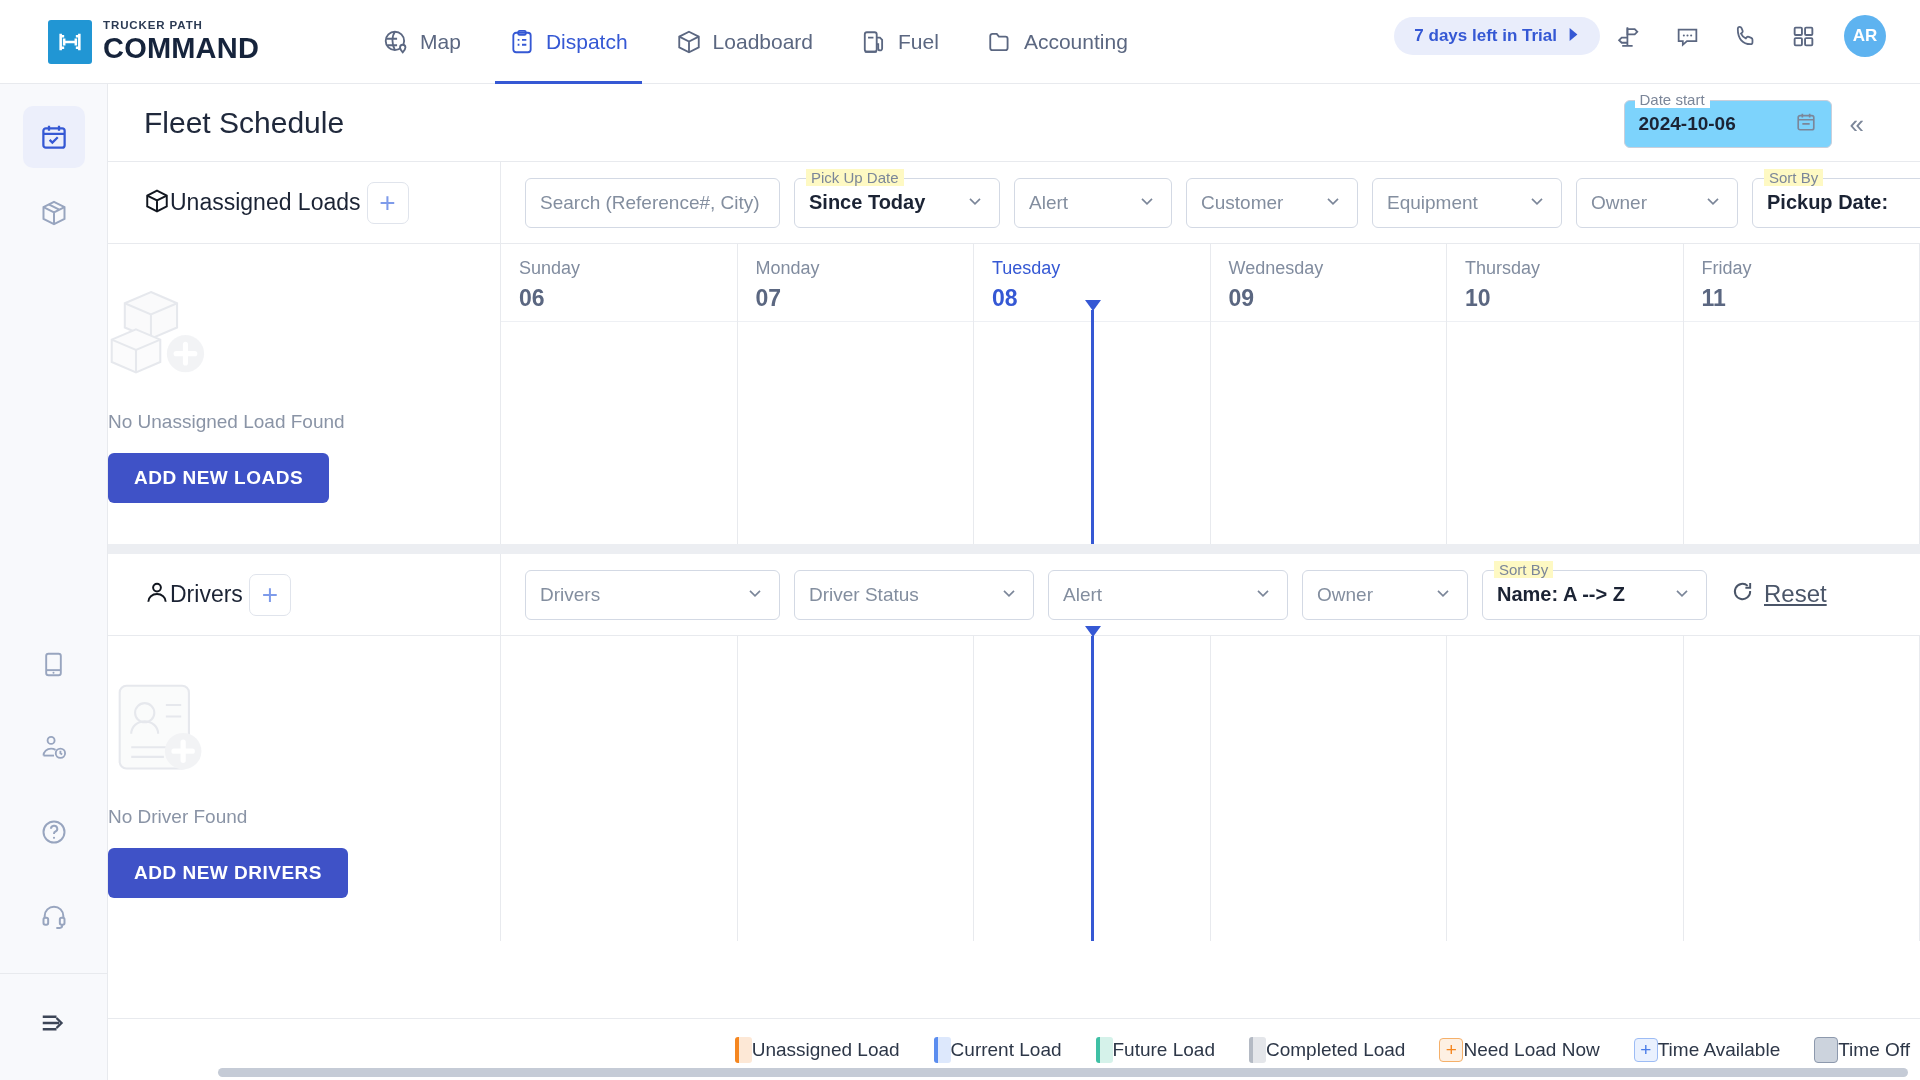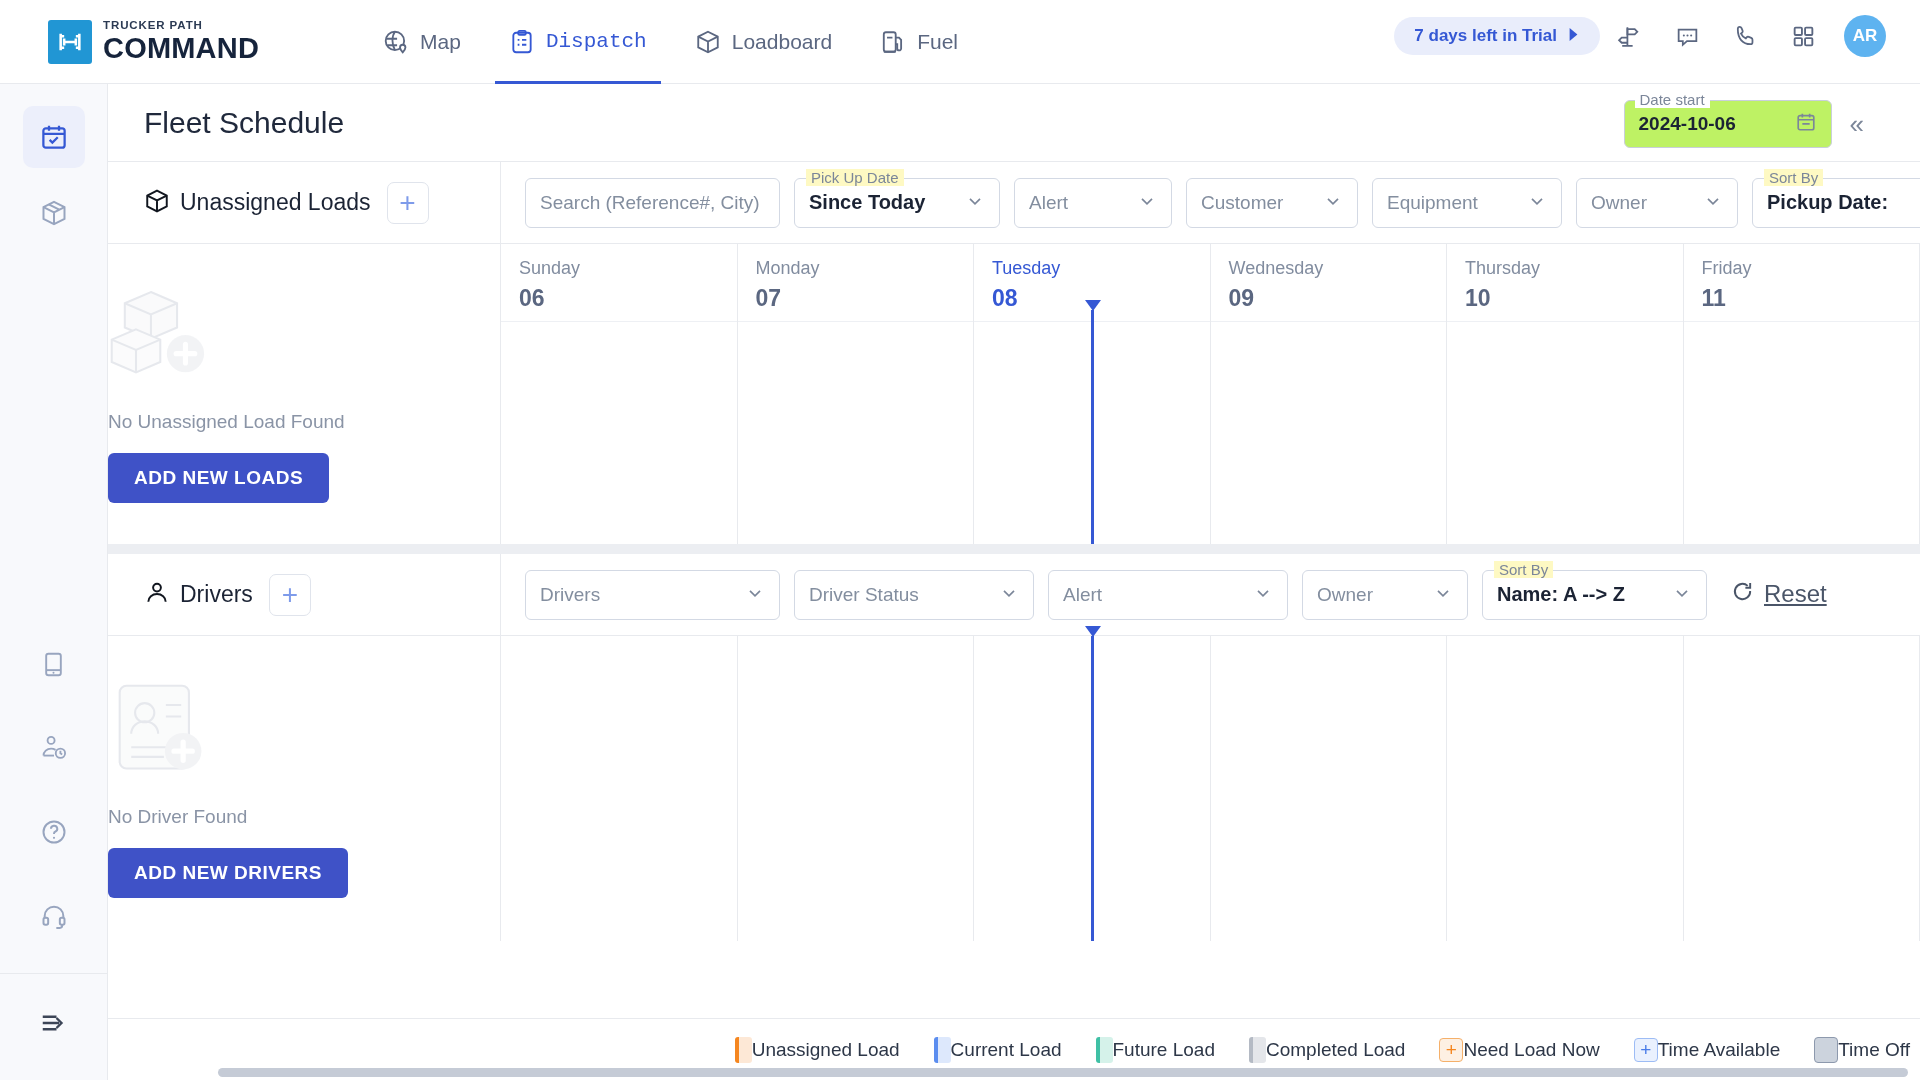--- a/index.html
+++ b/index.html
@@ -27,21 +27,21 @@
   .brand-top { font-size: 11.5px; letter-spacing: .9px; color: #2b3a53; font-weight: 700; }
   .brand-bottom { font-size: 29px; letter-spacing: .2px; color: #16243c; font-weight: 800; margin-top: 3px; }
 
   .navitems { display: flex; align-items: center; margin-left: 100px; height: 84px; }
   .navitem {
     display: flex; align-items: center; gap: 11px;
     height: 84px; padding: 0 24px;
     font-size: 21px; color: #5b6781; cursor: pointer;
     position: relative;
   }
-  .navitem.active { color: #3558d4; font-weight: 500; font-family: Liberation Mono, monospace; }
+  .navitem.active { color: #3558d4; font-weight: 500; }
   .navitem.active::after {
     content: ""; position: absolute; left: 10px; right: 10px; bottom: 0;
     height: 3px; background: #3558d4;
   }
   .navitem svg { display: block; }
 
   .nav-right {
     position: absolute; right: 34px; top: 0; height: 72px;
     display: flex; align-items: center; gap: 0;
   }
@@ -83,37 +83,37 @@
   .pagehead {
     height: 78px; display: flex; align-items: center;
     border-bottom: 1px solid #e8eaee; position: relative;
     background: #fff;
   }
   .pagetitle { margin-left: 36px; font-size: 30px; font-weight: 400; color: #20293c; }
   .datebox-wrap { position: absolute; right: 56px; top: 16px; display: flex; align-items: center; gap: 18px; }
   .outlined {
     position: relative; border: 1px solid #c9cfdb; border-radius: 6px;
     height: 48px; display: flex; align-items: center; padding: 0 14px;
-    background: #bef264;
+    background: #7dd3fc;
   }
   .outlined > .legend {
     position: absolute; top: -10px; left: 10px; background: #fff; padding: 0 5px;
     font-size: 15px; color: #7b8699;
   }
   .outlined .val { font-size: 19px; color: #1b2334; font-weight: 600; }
   .collapse-btn { color: #7b8699; font-size: 26px; cursor: pointer; line-height: 1; }
 
   
   .sec-head {
     display: flex; align-items: center; height: 82px;
     border-bottom: 1px solid #e8eaee; background: #fff;
   }
   .sec-title-cell {
     width: 393px; min-width: 393px; height: 82px;
-    display: flex; align-items: center; gap: 10px;
+    display: flex; align-items: center; gap: 0;
     padding-left: 36px; border-right: 1px solid #e8eaee;
   }
   .sec-title { font-size: 23px; color: #1b2334; font-weight: 500; }
   .addbtn {
     width: 42px; height: 42px; border: 1px solid #e0e4ec; border-radius: 7px;
     display: flex; align-items: center; justify-content: center;
     color: #7e9bea; font-size: 28px; cursor: pointer; margin-left: 6px; background:#fff;
   }
   .filters { display: flex; align-items: center; gap: 14px; padding-left: 24px; flex: 1; }
   .field {
@@ -238,20 +238,28 @@
       <span>
         <svg width="26" height="26" viewBox="0 0 24 24" fill="none" stroke="currentColor" stroke-width="1.7">
           <rect x="3.5" y="3" width="11" height="18" rx="2"></rect>
             <path d="M3.5 21h11M6.5 8h5"></path>
           <path d="M14.5 8h3l2 2v8a1.8 1.8 0 0 1-3.6 0v-4h-1.4"></path>
         </svg>
       </span>
       <span>Fuel</span>
     </div>
 
+    <div class="navitem">
+      <span>
+        <svg width="26" height="26" viewBox="0 0 24 24" fill="none" stroke="currentColor" stroke-width="1.7">
+          <path d="M3 6.5a2 2 0 0 1 2-2h4l2 2.5h6a2 2 0 0 1 2 2v8.5a2 2 0 0 1-2 2H5a2 2 0 0 1-2-2z"></path>
+        </svg>
+      </span>
+      <span>Accounting</span>
+    </div>
   </div>
 
   <div class="nav-right">
     <div class="trial-badge">
       <span>7 days left in Trial</span>
       <span>
         <svg width="13" height="13" viewBox="0 0 10 10">
             <path d="M2 0l6 5-6 5z" fill="currentColor"></path>
           </svg>
       </span>

